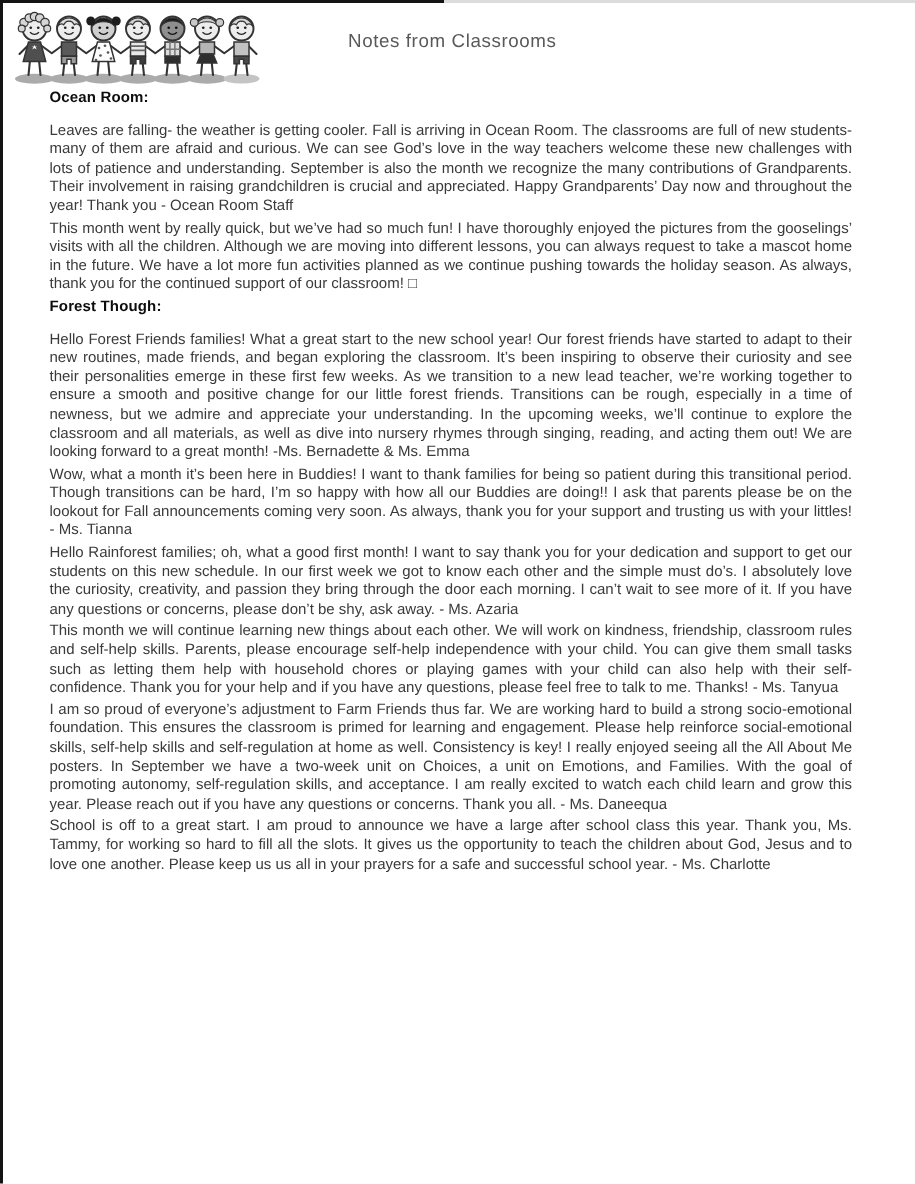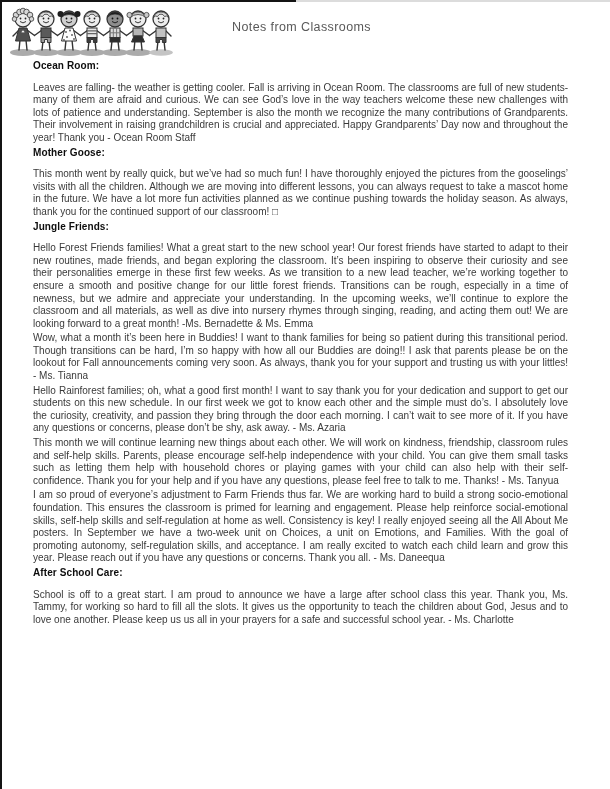--- a/index.html
+++ b/index.html
@@ -158,44 +158,42 @@
     <h1 class="doc-title">Notes from Classrooms</h1>
   </header>
 
   <main id="sections">
     <section class="note-section">
       <h2 class="sec-heading">Ocean Room:</h2>
       <p class="sec-body">Leaves are falling- the weather is getting cooler. Fall is arriving in Ocean Room. The classrooms are full of new students- many of them are afraid and curious. We can see God’s love in the way teachers welcome these new challenges with lots of patience and understanding. September is also the month we recognize the many contributions of Grandparents. Their involvement in raising grandchildren is crucial and appreciated. Happy Grandparents’ Day now and throughout the year! Thank you - Ocean Room Staff</p>
     </section>
 
     <section class="note-section">
-      <h2 class="sec-heading">Mother Goose:</h2>
       <p class="sec-body">This month went by really quick, but we’ve had so much fun! I have thoroughly enjoyed the pictures from the gooselings’ visits with all the children. Although we are moving into different lessons, you can always request to take a mascot home in the future. We have a lot more fun activities planned as we continue pushing towards the holiday season. As always, thank you for the continued support of our classroom! □</p>
     </section>
 
     <section class="note-section">
-      <h2 class="sec-heading">Jungle Friends:</h2>
+      <h2 class="sec-heading">Forest Though:</h2>
       <p class="sec-body">Hello Forest Friends families! What a great start to the new school year! Our forest friends have started to adapt to their new routines, made friends, and began exploring the classroom. It’s been inspiring to observe their curiosity and see their personalities emerge in these first few weeks. As we transition to a new lead teacher, we’re working together to ensure a smooth and positive change for our little forest friends. Transitions can be rough, especially in a time of newness, but we admire and appreciate your understanding. In the upcoming weeks, we’ll continue to explore the classroom and all materials, as well as dive into nursery rhymes through singing, reading, and acting them out! We are looking forward to a great month! -Ms. Bernadette &amp; Ms. Emma</p>
     </section>
 
     <section class="note-section">
       <p class="sec-body">Wow, what a month it’s been here in Buddies! I want to thank families for being so patient during this transitional period. Though transitions can be hard, I’m so happy with how all our Buddies are doing!! I ask that parents please be on the lookout for Fall announcements coming very soon. As always, thank you for your support and trusting us with your littles!  - Ms. Tianna</p>
     </section>
 
     <section class="note-section">
       <p class="sec-body">Hello Rainforest families; oh, what a good first month! I want to say thank you for your dedication and support to get our students on this new schedule. In our first week we got to know each other and the simple must do’s. I absolutely love the curiosity, creativity, and passion they bring through the door each morning. I can’t wait to see more of it. If you have any questions or concerns, please don’t be shy, ask away. - Ms. Azaria</p>
     </section>
 
     <section class="note-section">
       <p class="sec-body">This month we will continue learning new things about each other. We will work on kindness, friendship, classroom rules and self-help skills. Parents, please encourage self-help independence with your child. You can give them small tasks such as letting them help with household chores or playing games with your child can also help with their self-confidence. Thank you for your help and if you have any questions, please feel free to talk to me. Thanks! - Ms. Tanyua</p>
     </section>
 
     <section class="note-section">
       <p class="sec-body">I am so proud of everyone’s adjustment to Farm Friends thus far. We are working hard to build a strong socio-emotional foundation. This ensures the classroom is primed for learning and engagement. Please help reinforce social-emotional skills, self-help skills and self-regulation at home as well. Consistency is key! I really enjoyed seeing all the All About Me posters. In September we have a two-week unit on Choices, a unit on Emotions, and Families. With the goal of promoting autonomy, self-regulation skills, and acceptance. I am really excited to watch each child learn and grow this year. Please reach out if you have any questions or concerns. Thank you all. - Ms. Daneequa</p>
     </section>
 
     <section class="note-section">
-      <h2 class="sec-heading">After School Care:</h2>
       <p class="sec-body">School is off to a great start. I am proud to announce we have a large after school class this year. Thank you, Ms. Tammy, for working so hard to fill all the slots. It gives us the opportunity to teach the children about God, Jesus and to love one another. Please keep us us all in your prayers for a safe and successful school year. - Ms. Charlotte</p>
     </section>
   </main>
 
 </div>
 
 </body></html>

